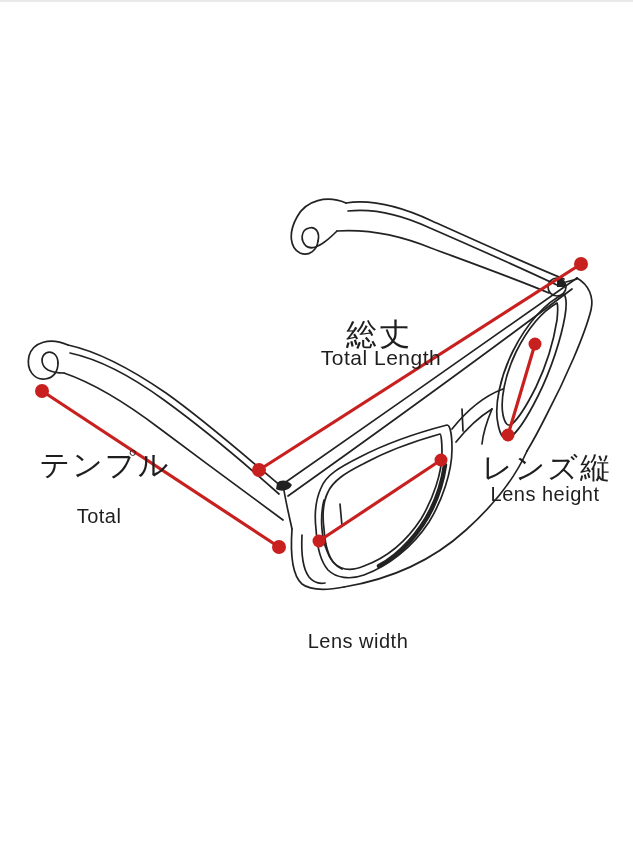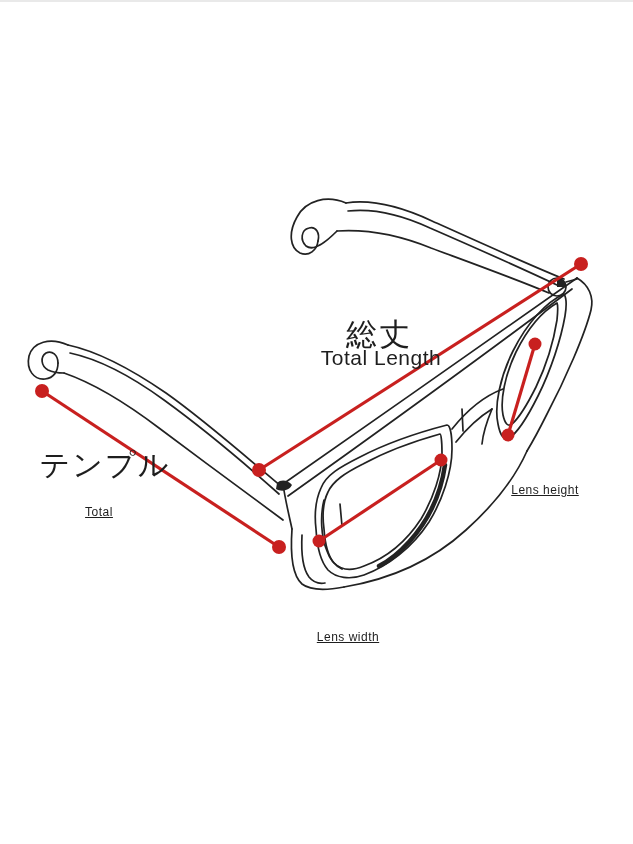--- a/index.html
+++ b/index.html
@@ -23,21 +23,21 @@
   .sk-fill{fill:var(--sketch);stroke:none;}
   .label{
     position:absolute;
     transform:translateX(-50%);
     white-space:nowrap;
     color:var(--text);
     text-align:center;
   }
   .jp{font-size:30px;letter-spacing:2px;font-weight:500;}
   .jp-lg{font-size:31px;letter-spacing:2px;font-weight:500;}
-  .en{font-size:12px;letter-spacing:0.5px;text-decoration:underline;}
+  .en{font-size:20px;letter-spacing:0.5px;}
   .en-lg{font-size:21px;letter-spacing:0.5px;}
 </style>
 </head>
 <body>
 
 <div class="stage">
 
   <svg width="633" height="844" viewBox="0 0 633 844">
 
     <g>
@@ -116,16 +116,17 @@
         </g>
       </g>
   </svg>
 
   <div class="label jp-lg" style="left:379px;top:312px">総丈</div>
   <div class="label en-lg" style="left:381px;top:344px">Total Length</div>
 
   <div class="label jp" style="left:105px;top:443px">テンプル</div>
   <div class="label en" style="left:99px;top:503px">Total</div>
 
+  <div class="label jp" style="left:547px;top:446px">レンズ縦</div>
   <div class="label en" style="left:545px;top:481px">Lens height</div>
 
-  <div class="label en" style="left:348px;top:628px">Lens width</div>
+  <div class="label en" style="left:358px;top:628px">Lens width</div>
 </div>
 
 </body></html>

